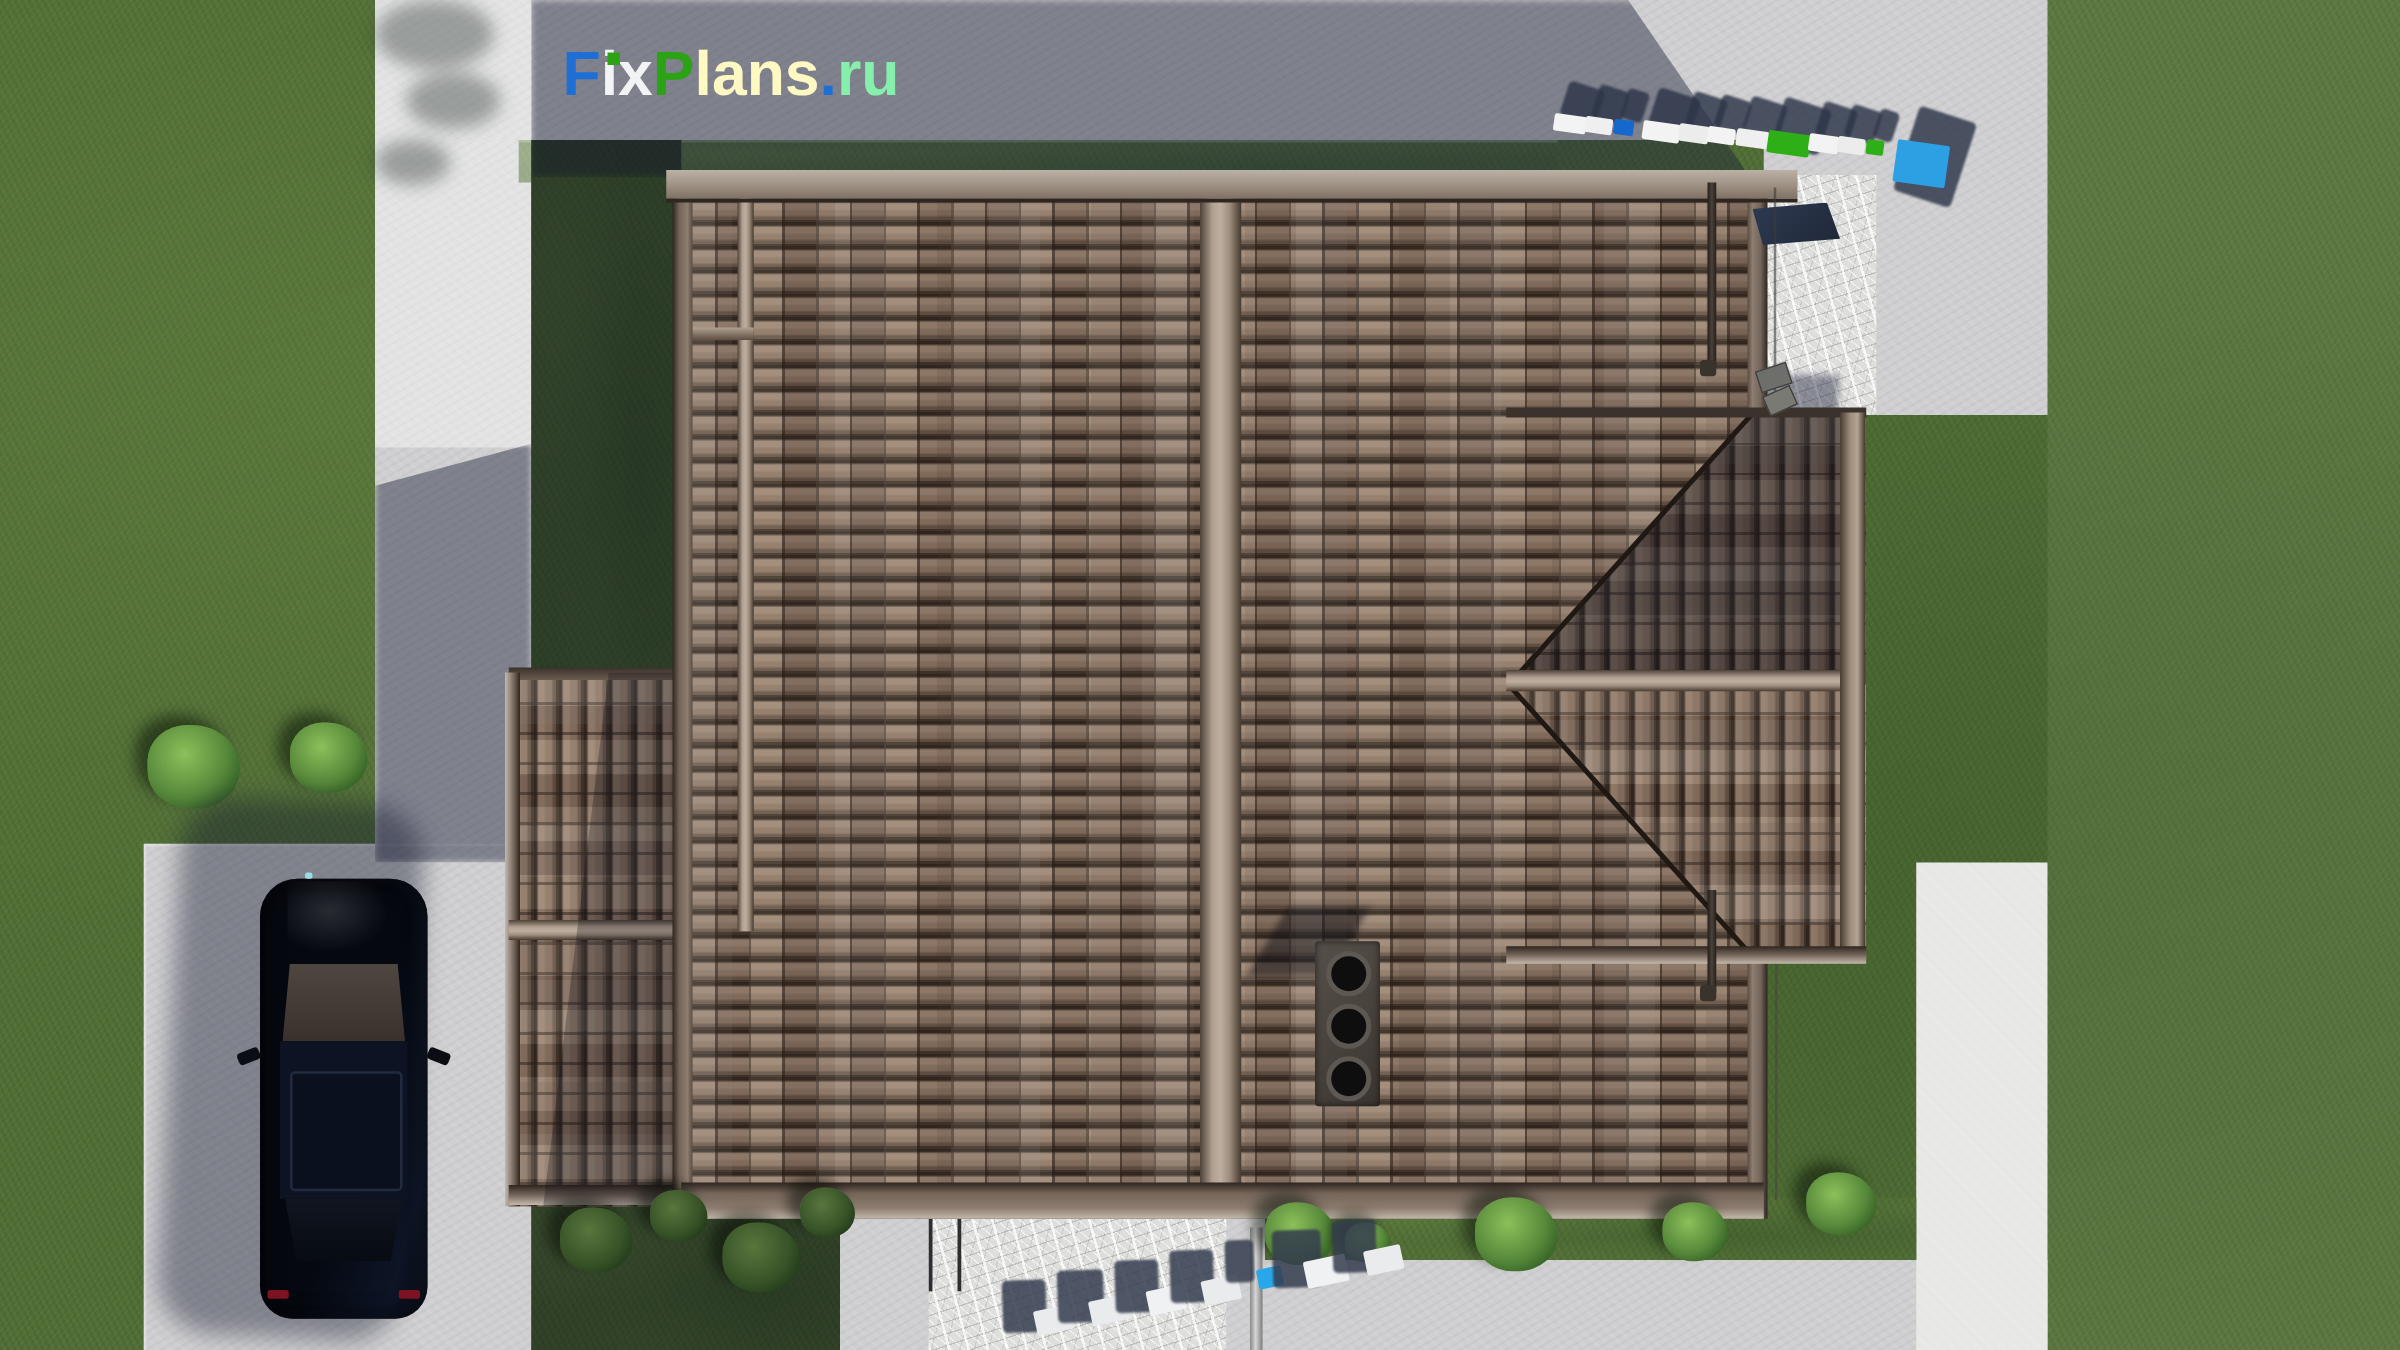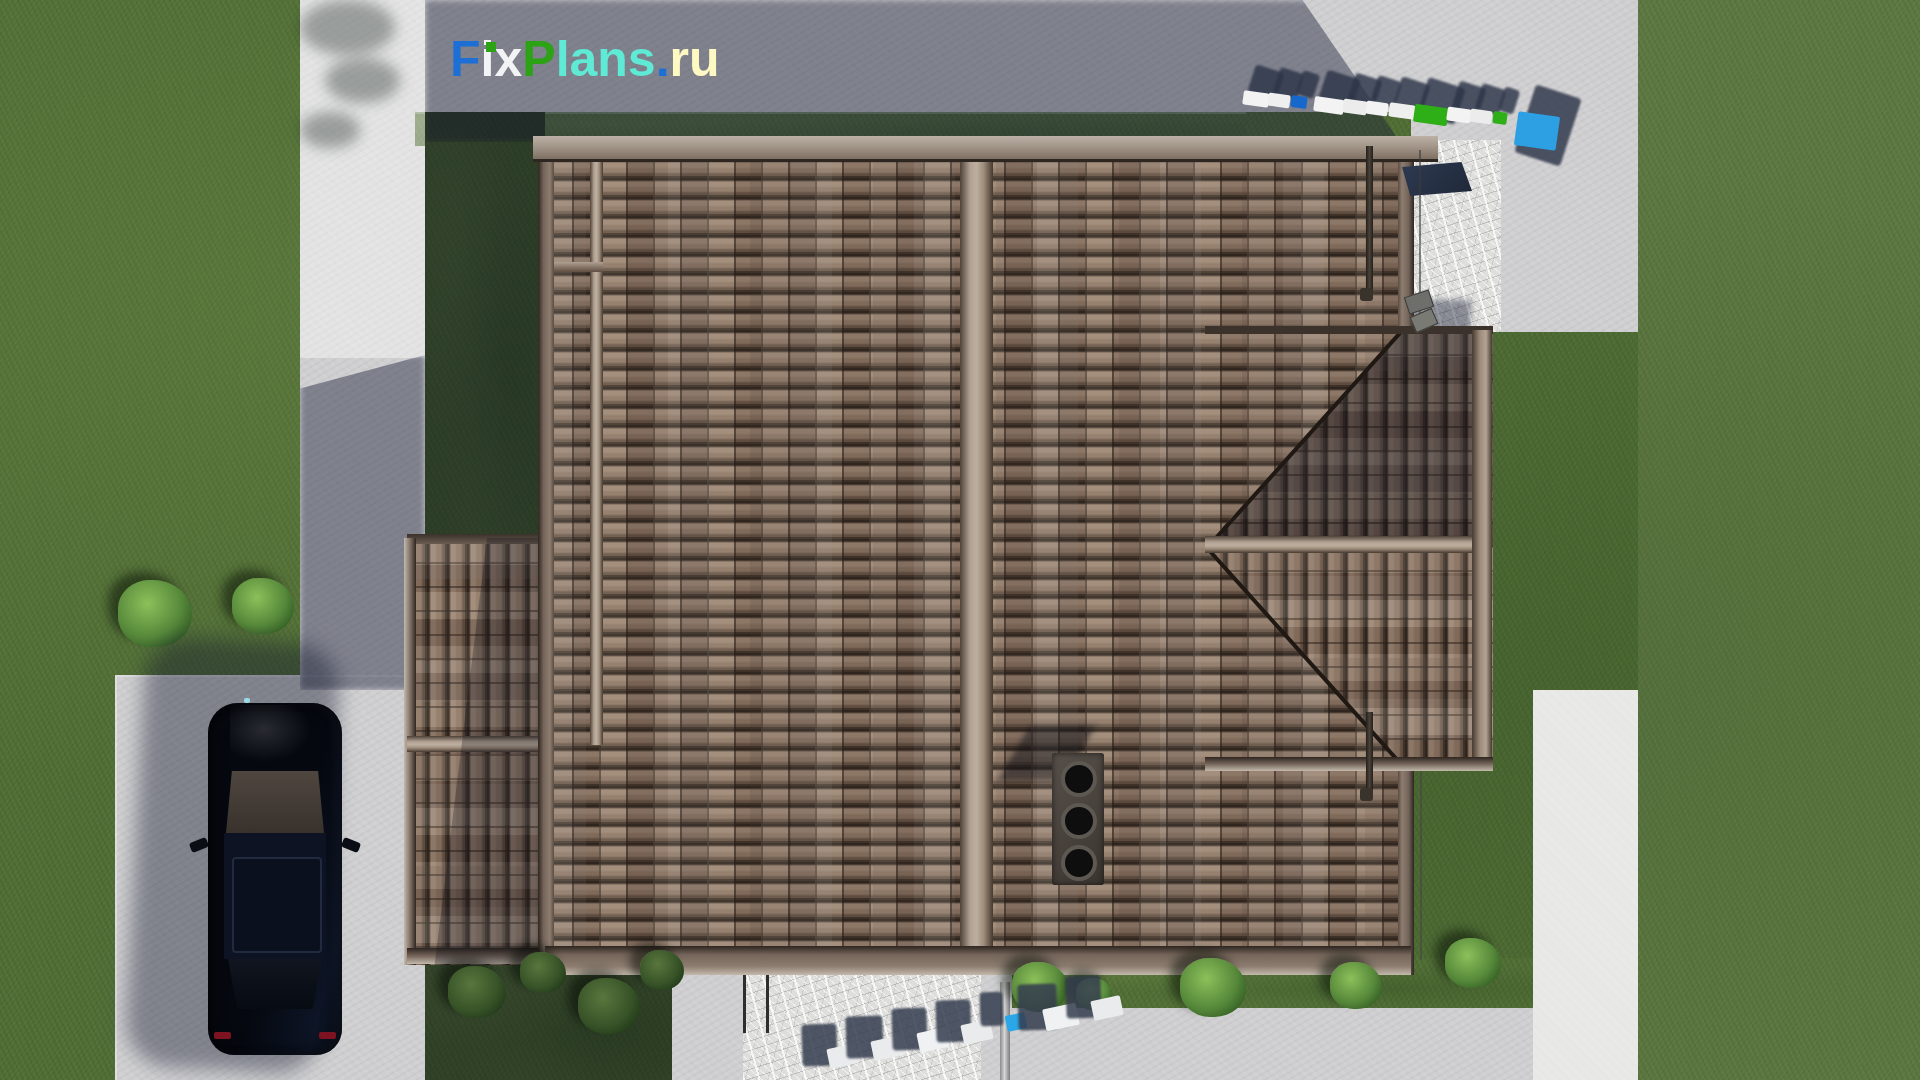--- a/index.html
+++ b/index.html
@@ -242,17 +242,17 @@
       <div class="wm-tile" style="left: 962px; top: 1022px; width: 30px; height: 20px; background: rgb(233, 235, 237); transform: rotate(-12deg);"></div>
       <div class="wm-shadow" style="left: 980px; top: 992px; width: 23px; height: 34px; background: rgba(52, 60, 78, 0.85); transform: rotate(-2deg);"></div>
       <div class="wm-tile" style="left: 1006px; top: 1014px; width: 20px; height: 16px; background: rgb(42, 167, 232); transform: rotate(-12deg);"></div>
       <div class="wm-shadow" style="left: 1018px; top: 984px; width: 39px; height: 46px; background: rgba(52, 60, 78, 0.85); transform: rotate(-2deg);"></div>
       <div class="wm-tile" style="left: 1044px; top: 1006px; width: 34px; height: 22px; background: rgb(239, 241, 243); transform: rotate(-12deg);"></div>
       <div class="wm-shadow" style="left: 1066px; top: 976px; width: 35px; height: 42px; background: rgba(52, 60, 78, 0.85); transform: rotate(-2deg);"></div>
       <div class="wm-tile" style="left: 1092px; top: 998px; width: 30px; height: 20px; background: rgb(233, 235, 237); transform: rotate(-12deg);"></div>
     </div>
 
   <div class="abs site-logo" style="left:450px;top:34px;">
-    <span style="color: rgb(29, 111, 214);">F</span><span style="color: rgb(242, 243, 245);">i</span><span style="color: rgb(242, 243, 245);">x</span><span style="color: rgb(44, 163, 21);">P</span><span style="color: #5eead4;">lans</span><span style="color: rgb(29, 111, 214);">.</span><span style="color: #fef9c3;">ru</span>
+    <span style="color: rgb(29, 111, 214);">F</span><span style="color: rgb(242, 243, 245);">i</span><span style="color: rgb(242, 243, 245);">x</span><span style="color: rgb(44, 163, 21);">P</span><span style="color: #fef9c3;">lans</span><span style="color: rgb(29, 111, 214);">.</span><span style="color: #86efac;">ru</span>
     <span style="position: absolute; left: 36px; top: 8px; width: 10px; height: 10px; background: rgb(44, 163, 21);"></span>
   </div>
 
 </div>
 
 </body></html>

